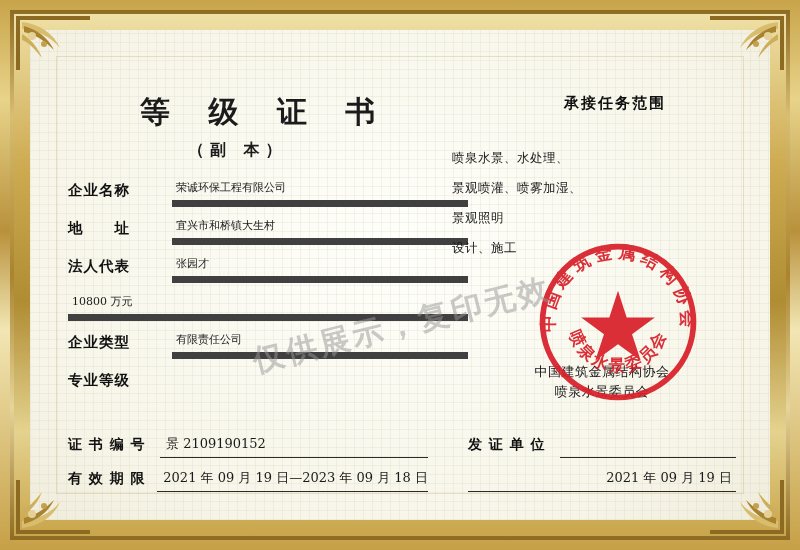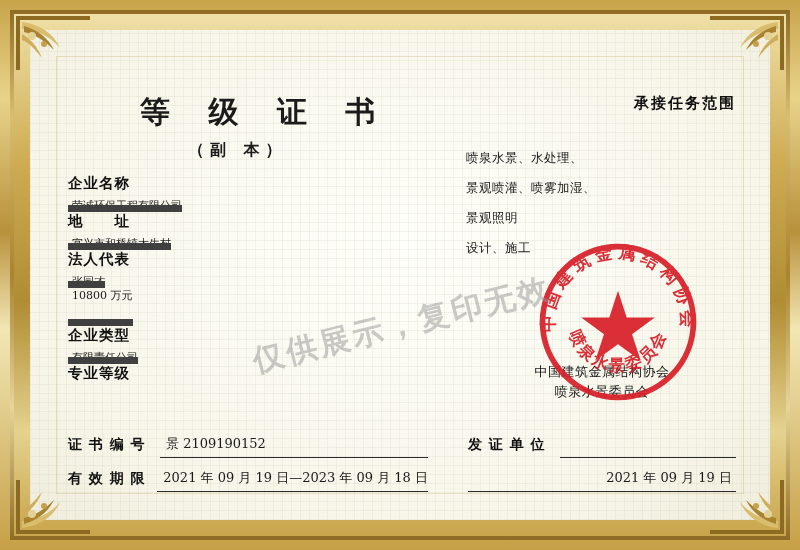--- a/index.html
+++ b/index.html
@@ -100,23 +100,22 @@
 
   
   .fields {
     position: absolute;
     left: 24px;
     top: 138px;
     width: 400px;
   }
   .field-row {
     display: flex;
-    align-items: flex-start;
+    align-items: center;
     height: 38px;
-    flex-direction: column;
   }
   .field-label {
     width: 104px;
     font-family: "DejaVu Serif", "Liberation Serif", serif;
     font-size: 14.5px;
     color: #111;
     font-weight: 700;
     letter-spacing: 1px;
     padding-bottom: 5px;
     white-space: nowrap;
@@ -139,26 +138,26 @@
     right: 20px;
     top: 58px;
     width: 290px;
   }
   .scope-title {
     font-family: "DejaVu Serif", "Liberation Serif", serif;
     font-size: 15px;
     font-weight: 700;
     color: #111;
     letter-spacing: 2px;
-    text-align: right;
+    text-align: center;
     margin-left: 48px;
   }
   .scope-list {
     margin-top: 30px;
-    margin-left: 20px;
+    margin-left: 6px;
   }
   .scope-item {
     font-family: "DejaVu Serif", "Liberation Serif", serif;
     font-size: 12.5px;
     color: #1a1a1a;
     line-height: 30px;
     letter-spacing: 0.5px;
     white-space: nowrap;
   }
 

